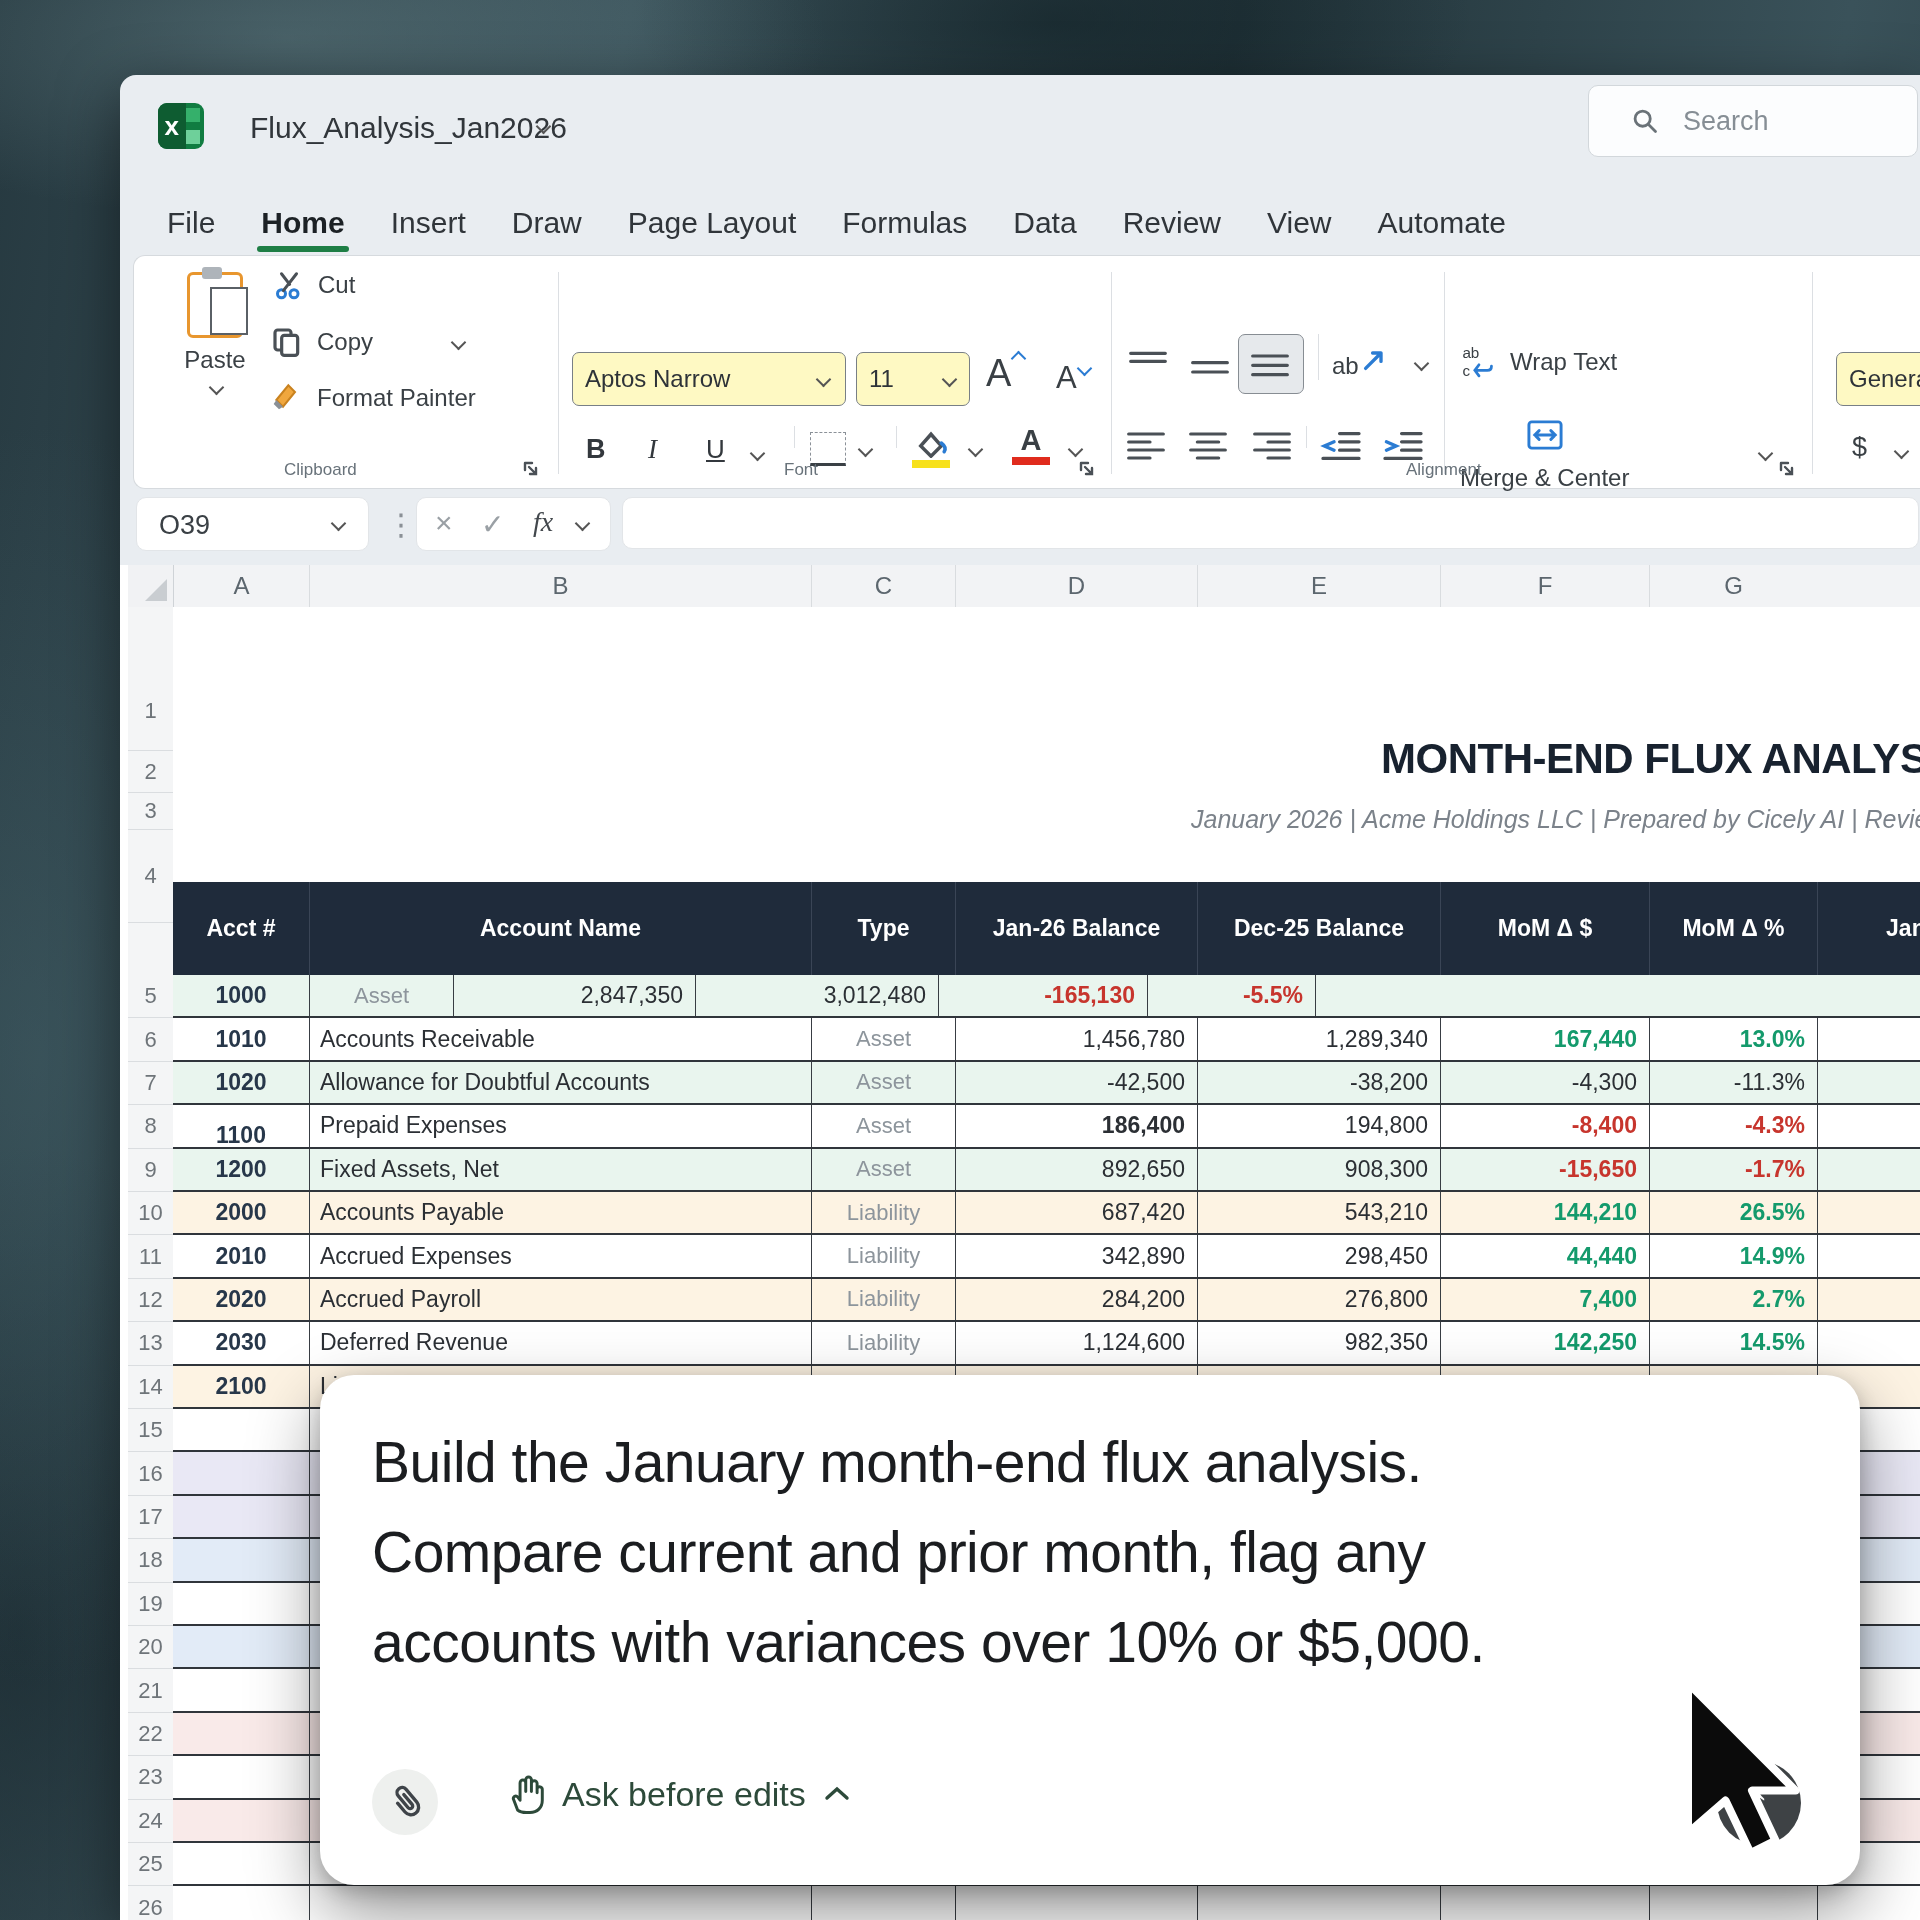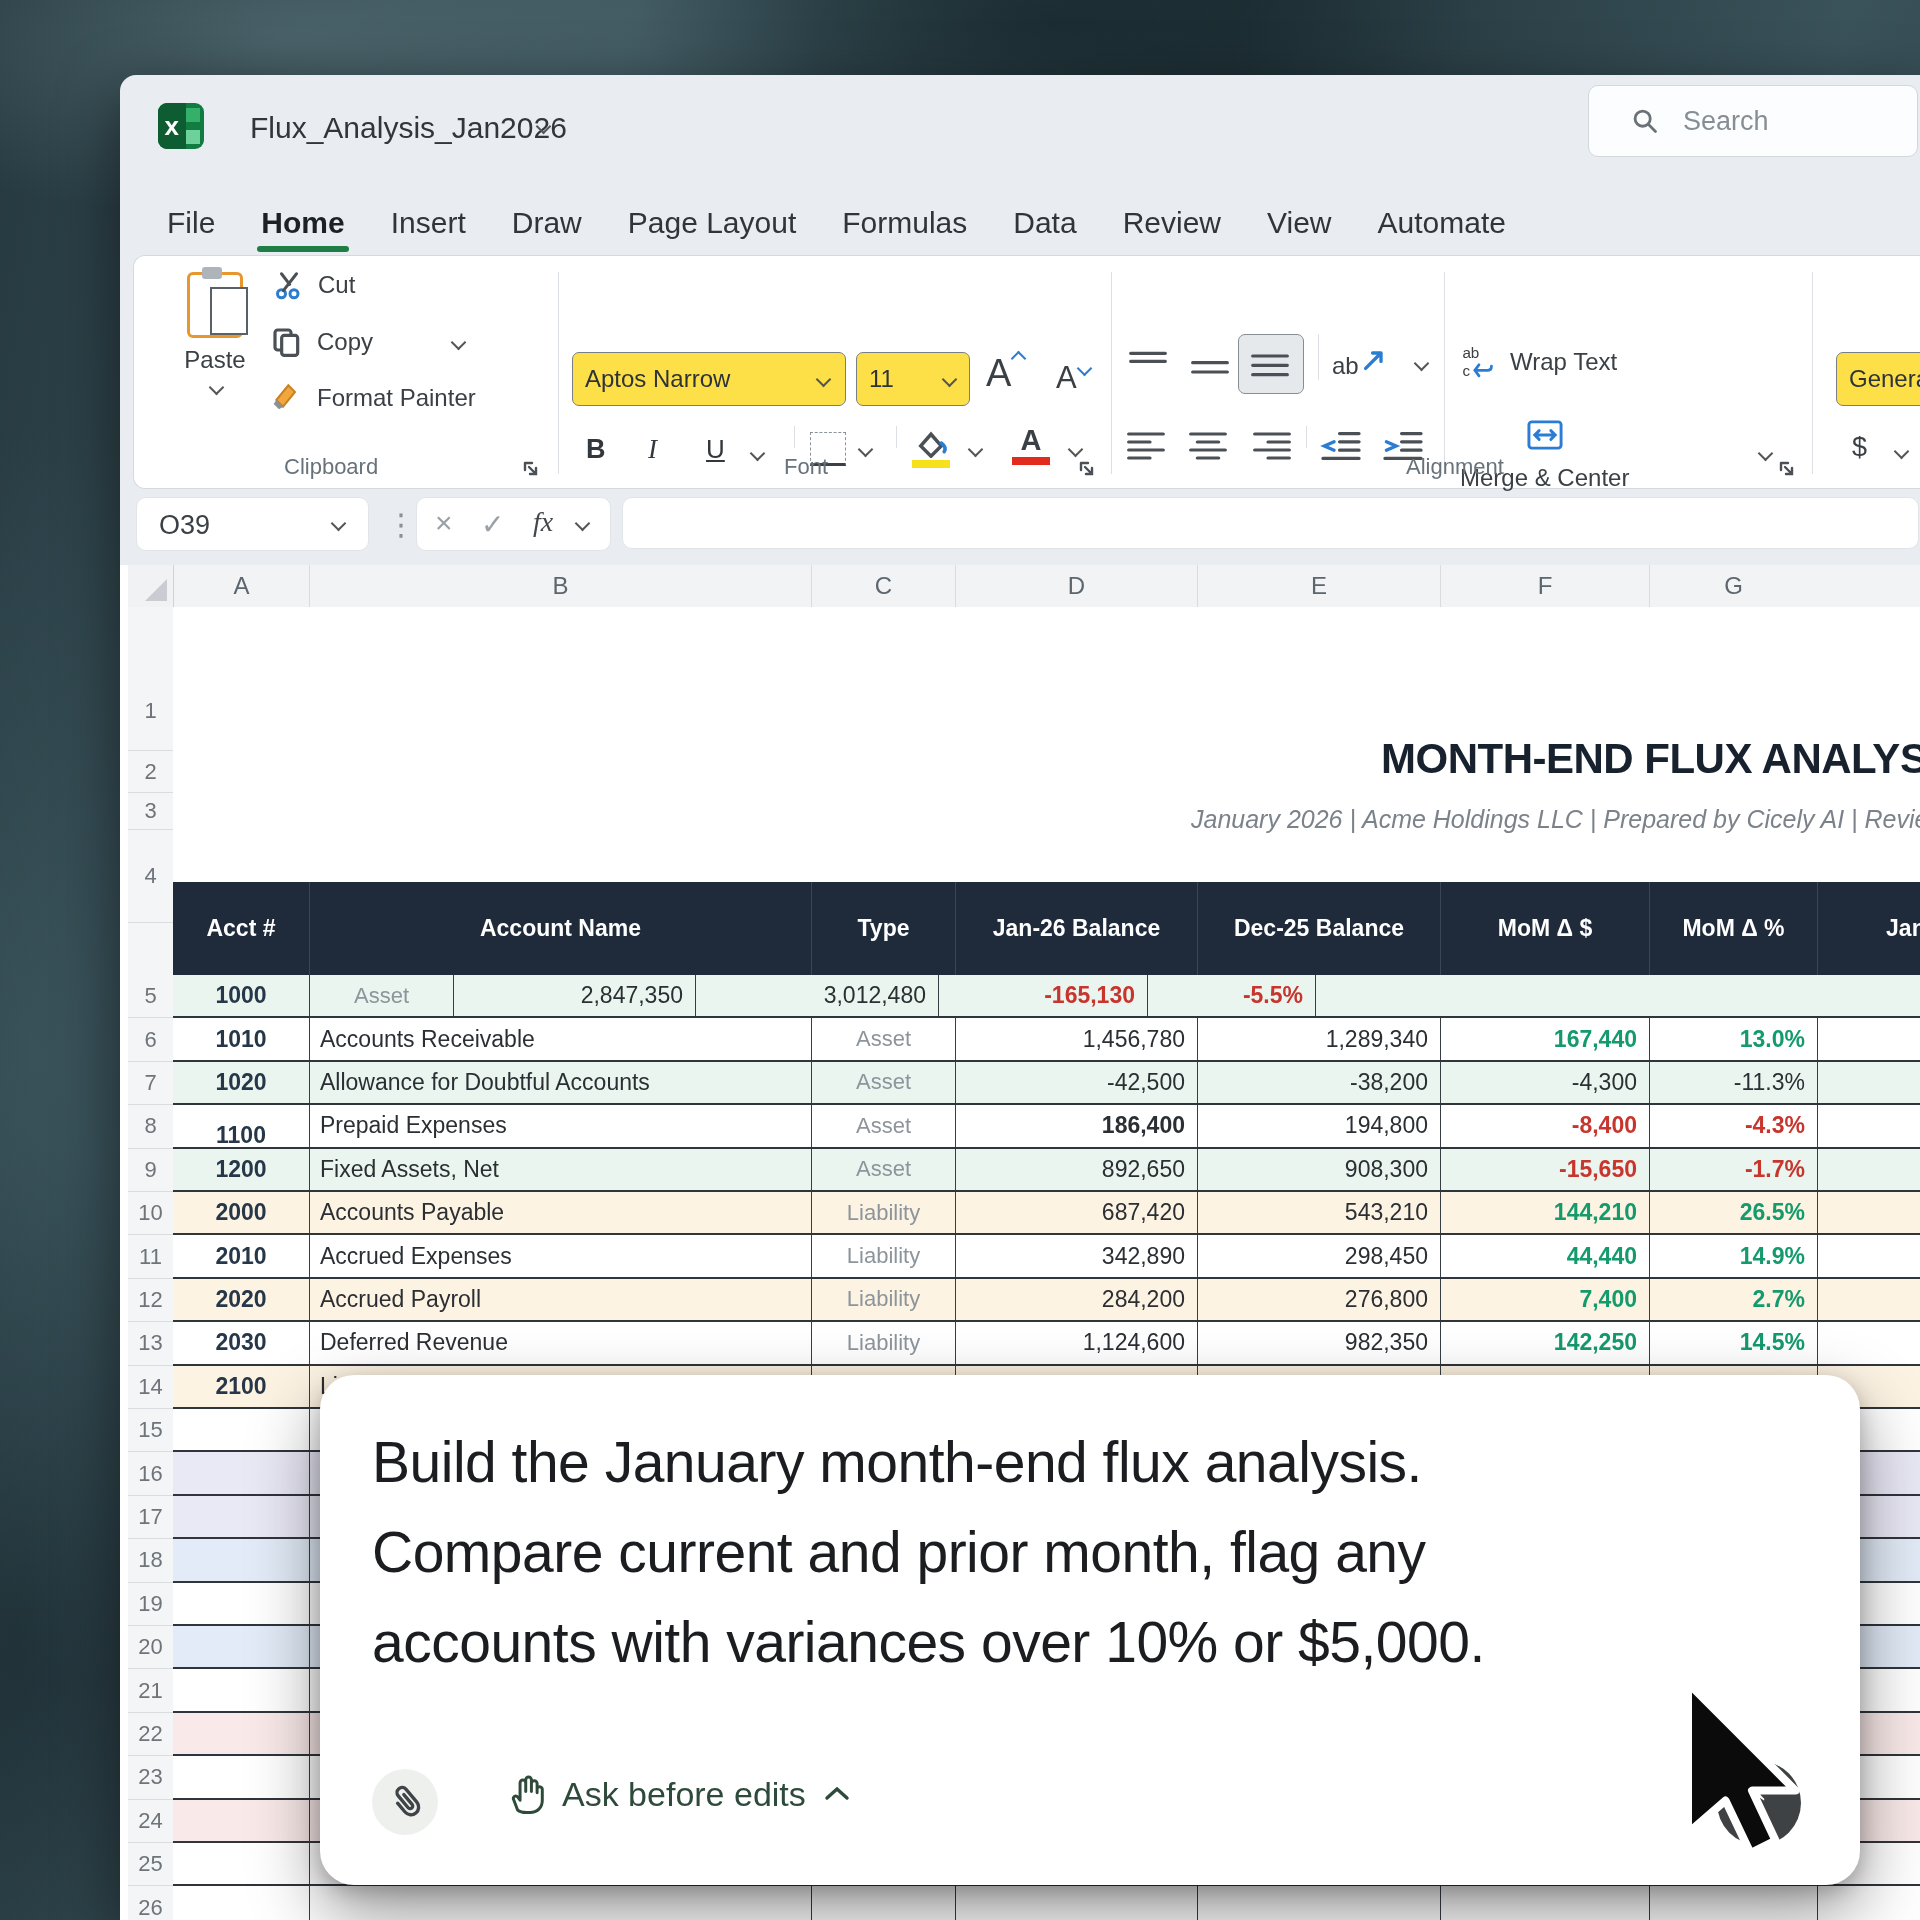--- a/index.html
+++ b/index.html
@@ -34,25 +34,25 @@
   #search-box input::placeholder{color:#868e95;}
   
   #menubar{left:45px;top:120px;height:56px;display:flex;gap:42px;align-items:center;font-size:30px;color:#30353a;}
   .mi{position:relative;padding:4px 2px;cursor:default;}
   .mi.active{font-weight:bold;color:#1c2125;}
   .mi.active:after{content:"";position:absolute;left:-2px;right:-2px;bottom:-8px;height:6px;
     background:#1e7e45;border-radius:3px;}
   
   #ribbon{left:13px;top:180px;right:0;height:232px;background:#ffffff;border:1px solid #d6dade;
     border-right:none;border-radius:12px 0 0 12px;}
-  .glabel{position:absolute;bottom:8px;font-size:22px;color:#68727a;}
+  .glabel{position:absolute;bottom:8px;font-size:17px;color:#68727a;}
   .vdiv{position:absolute;top:16px;bottom:14px;width:1px;background:#dcdfe3;}
   .rlabel{font-size:24px;color:#3a4045;}
   .launcher{position:absolute;bottom:10px;width:18px;height:18px;}
-  .fbox{position:absolute;border:1.5px solid #787f86;border-radius:7px;background:#fde047;
+  .fbox{position:absolute;border:1.5px solid #787f86;border-radius:7px;background:#fef9c3;
     display:flex;align-items:center;font-size:24px;color:#2e3338;padding-left:12px;box-sizing:border-box;}
   .icon-stroke{stroke:#4a5056;stroke-width:2.4;fill:none;stroke-linecap:round;}
   .blue{stroke:#2b7cd3;}
   
   .fb-pill{position:absolute;background:#fff;border-radius:10px;border:1px solid #e2e5e8;}
   
   #sheet{position:absolute;left:0;top:490px;right:0;bottom:0;background:#fff;}
   #colstrip{position:absolute;left:8px;top:0;right:0;height:42px;background:#f2f3f5;border-bottom:1px solid #cfd3d7;}
   .collet{position:absolute;top:0;height:42px;display:flex;align-items:center;justify-content:center;
     font-size:24px;color:#5c666e;border-left:1px solid #d9dcdf;box-sizing:border-box;width:100%;}

